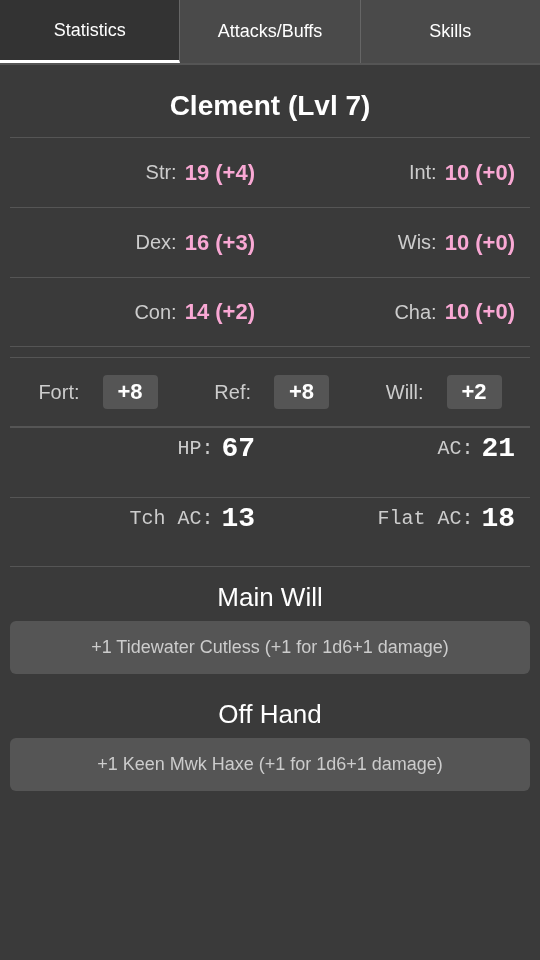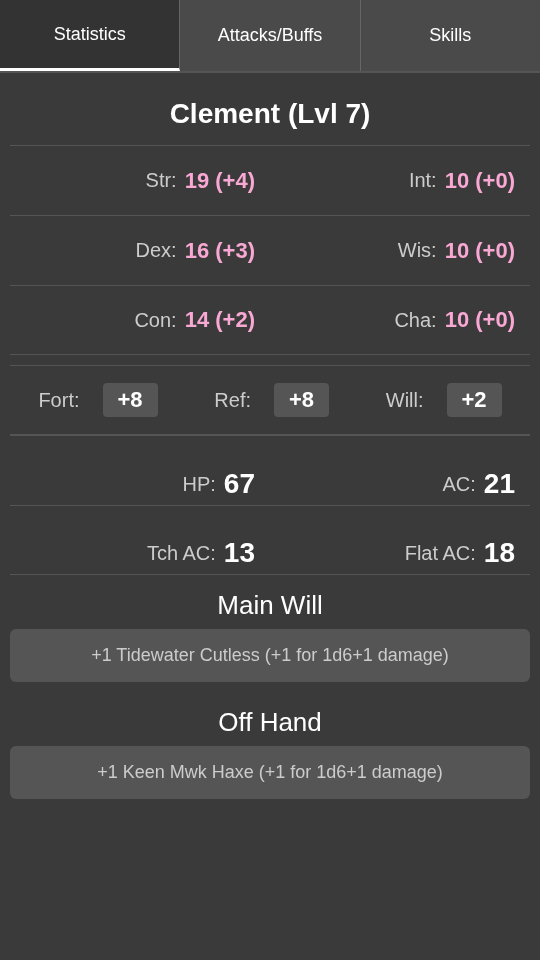--- a/index.html
+++ b/index.html
@@ -13,21 +13,21 @@
       height: 960px;
       background-color: #3a3a3a;
       font-family: Arial, sans-serif;
       color: #ffffff;
       overflow: hidden;
     }
 
     .tab-bar {
       display: flex;
       width: 100%;
-      height: 73px;
+      height: 65px;
       background-color: #fdba74;
       border-bottom: 2px solid #555;
     }
 
     .tab {
       flex: 1;
       display: flex;
       align-items: center;
       justify-content: center;
       font-size: 18px;
@@ -126,21 +126,22 @@
       color: #ffffff;
       min-width: 55px;
       text-align: center;
     }
 
     .combat-row {
       display: flex;
       width: 100%;
       height: 70px;
       border-top: 1px solid #555;
-      align-items: flex-end;
+      align-items: flex-start;
+      font-family: Liberation Mono, monospace;
     }
 
     .combat-cell {
       flex: 1;
       display: flex;
       align-items: center;
       justify-content: flex-end;
       padding: 5px 15px;
     }
 

